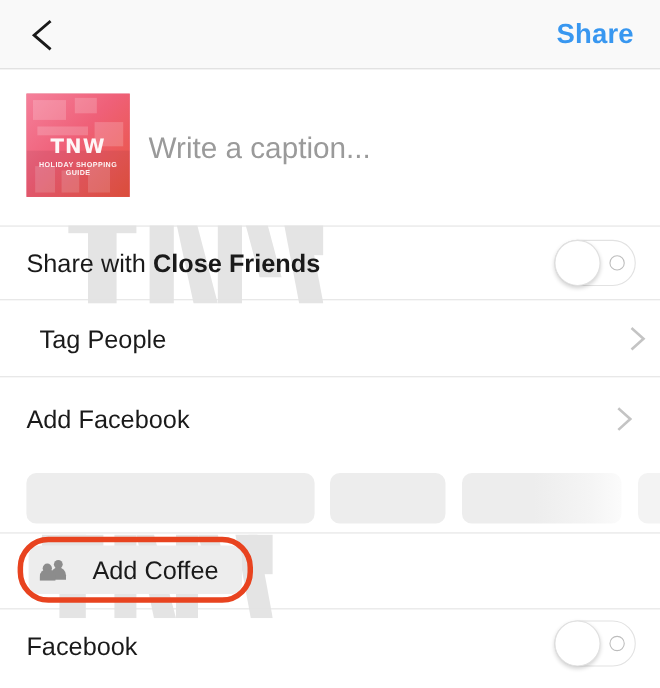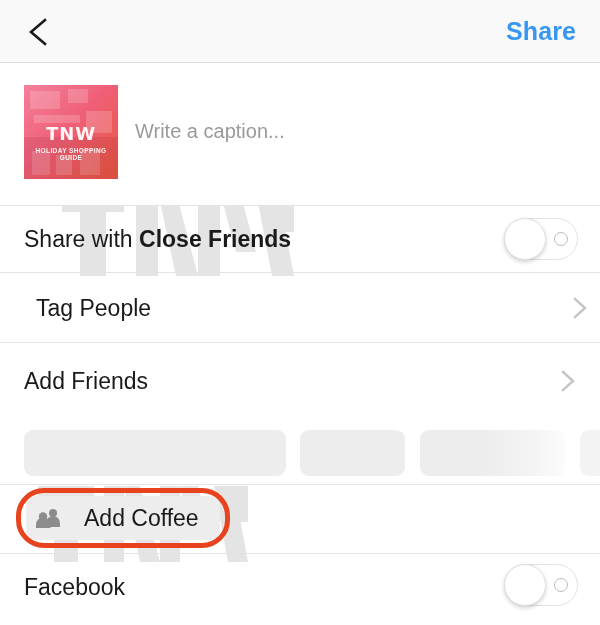--- a/index.html
+++ b/index.html
@@ -96,21 +96,21 @@
     color: #ffffff;
     font-size: 6.5px;
     font-weight: 700;
     letter-spacing: .4px;
     opacity: .92;
   }
   .caption-input {
     position: absolute;
     left: 135px;
     top: 56px;
-    font-size: 20px;
+    font-size: 27px;
     color: #9a9a9a;
     background: transparent;
     border: none;
     outline: none;
     width: 430px;
     font-family: "Liberation Sans", sans-serif;
     padding: 0;
   }
   .caption-input::placeholder { color: #9a9a9a; opacity: 1; }
 
@@ -331,21 +331,21 @@
     <div class="chevron" style="top:24px;">
       <svg width="20" height="22" viewBox="0 0 20 22" aria-hidden="true">
         <polyline points="5,2 15,11 5,20" fill="none" stroke="#c4c4c4" stroke-width="2.4" stroke-linecap="square"></polyline>
       </svg>
     </div>
   </div>
 
   <div class="divider" style="top:342px;"></div>
 
   <div class="row" style="top:343px;height:69px;">
-    <div class="row-label" style="top:25px;">Add Friends</div>
+    <div class="row-label" style="top:25px;">Add Facebook</div>
     <div class="chevron" style="top:27px;">
       <svg width="20" height="22" viewBox="0 0 20 22" aria-hidden="true">
         <polyline points="5,2 15,11 5,20" fill="none" stroke="#c4c4c4" stroke-width="2.4" stroke-linecap="square"></polyline>
       </svg>
     </div>
   </div>
 
   <div class="pill-strip">
     <div class="pill p1"></div>
     <div class="pill p2"></div>

